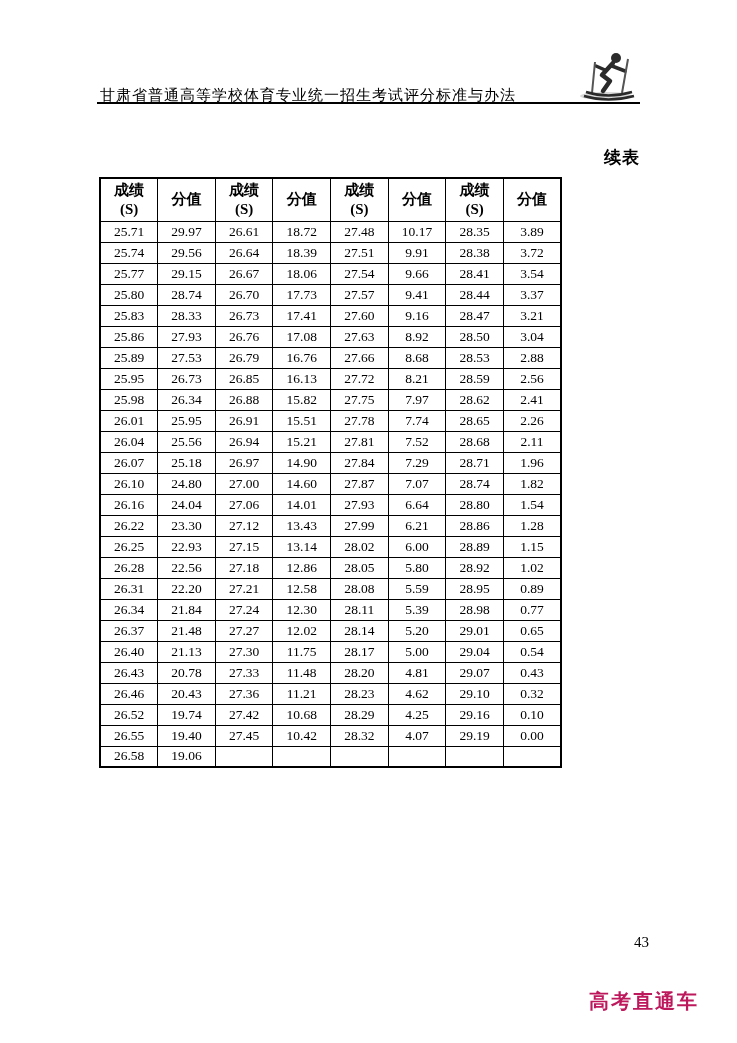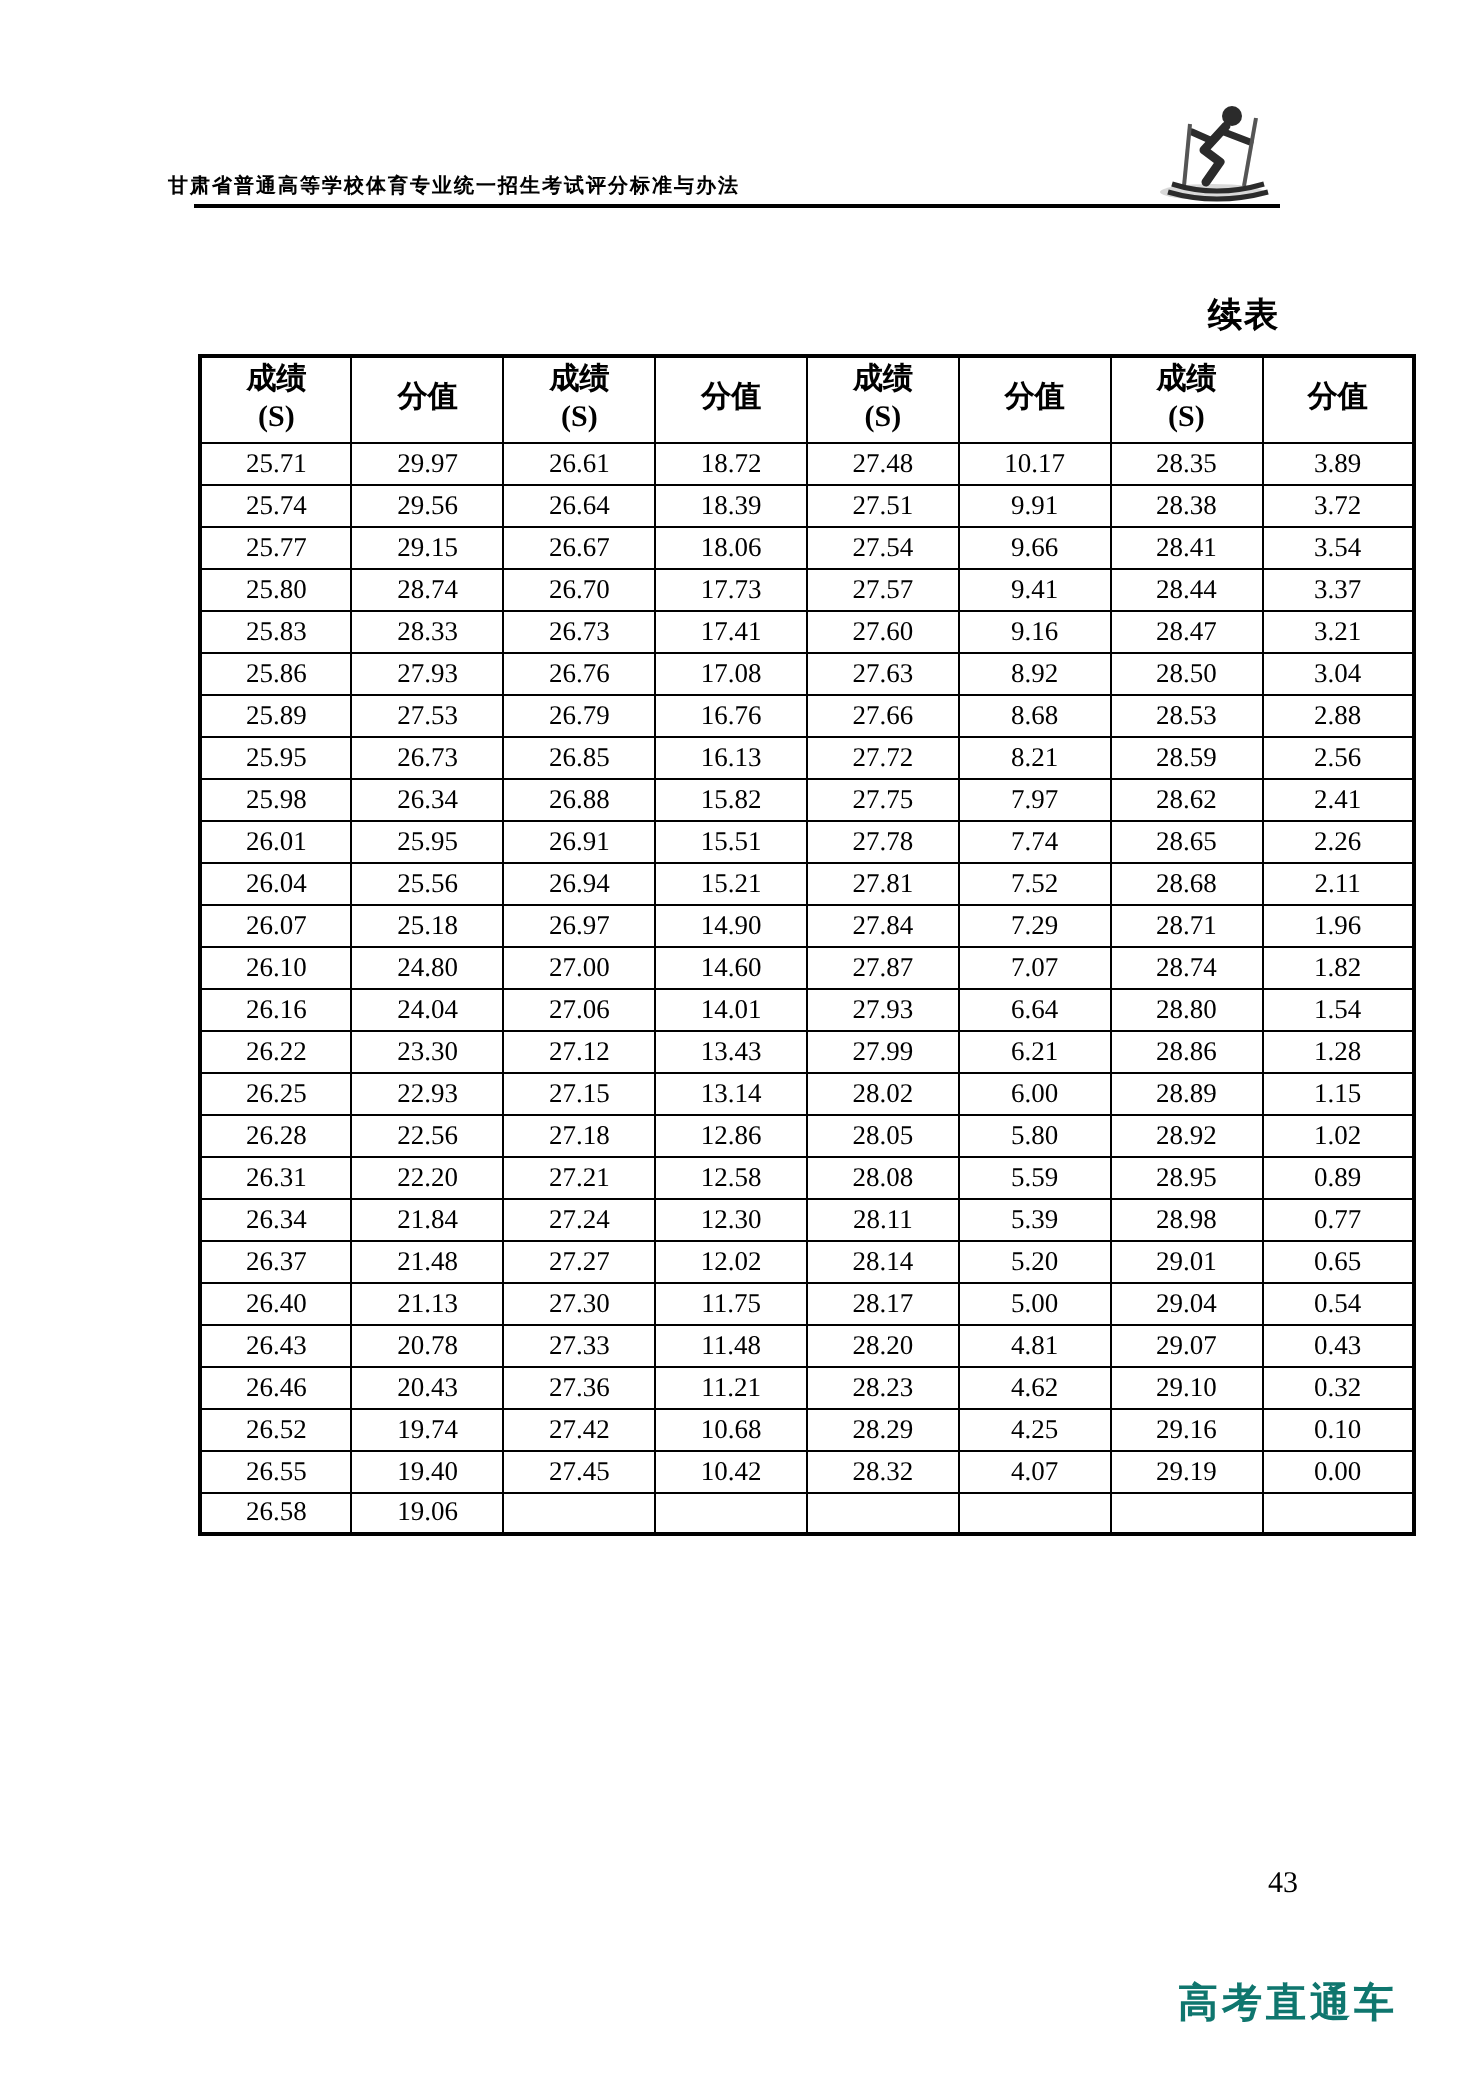--- a/index.html
+++ b/index.html
@@ -10,24 +10,24 @@
     position: relative;
     font-family: "Liberation Serif", serif;
     color: #000;
     overflow: hidden;
   }
   .page { position: absolute; inset: 0; }
 
   
   .header-title {
     position: absolute;
-    left: 84px; top: 86px;
+    left: 100px; top: 86px;
     font-family: "Liberation Sans", sans-serif;
-    font-size: 10px;
-    font-weight: bold;
+    font-size: 15px;
+    font-weight: normal;
     letter-spacing: 1px;
     white-space: nowrap;
   }
   .header-rule {
     position: absolute;
     left: 97px; top: 102px;
     width: 543px;
     border-top: 2px solid #000;
   }
   .skier {
@@ -43,21 +43,21 @@
     right: 97px;
     font-size: 17px;
     font-weight: bold;
     letter-spacing: 1px;
   }
 
   
   .score-table {
     position: absolute;
     left: 99px; top: 177px;
-    width: 609px;
+    width: 463px;
     border-collapse: collapse;
     table-layout: fixed;
     border: 2px solid #000;
     font-family: "Liberation Serif", serif;
   }
   .score-table th, .score-table td {
     border: 1px solid #000;
     padding: 0;
     text-align: center;
     vertical-align: middle;
@@ -79,21 +79,21 @@
     left: 618px; top: 934px;
     font-size: 15px;
     margin-left: 16px;
   }
   .watermark {
     position: absolute;
     right: 38px; top: 988px;
     font-family: "Liberation Sans", sans-serif;
     font-size: 20px;
     font-weight: bold;
-    color: #0f766e;
+    color: #be185d;
     letter-spacing: 2px;
   }
 </style>
 </head>
 <body>
 
 <div class="page">
 
   <div class="header-title">甘肃省普通高等学校体育专业统一招生考试评分标准与办法</div>
 

